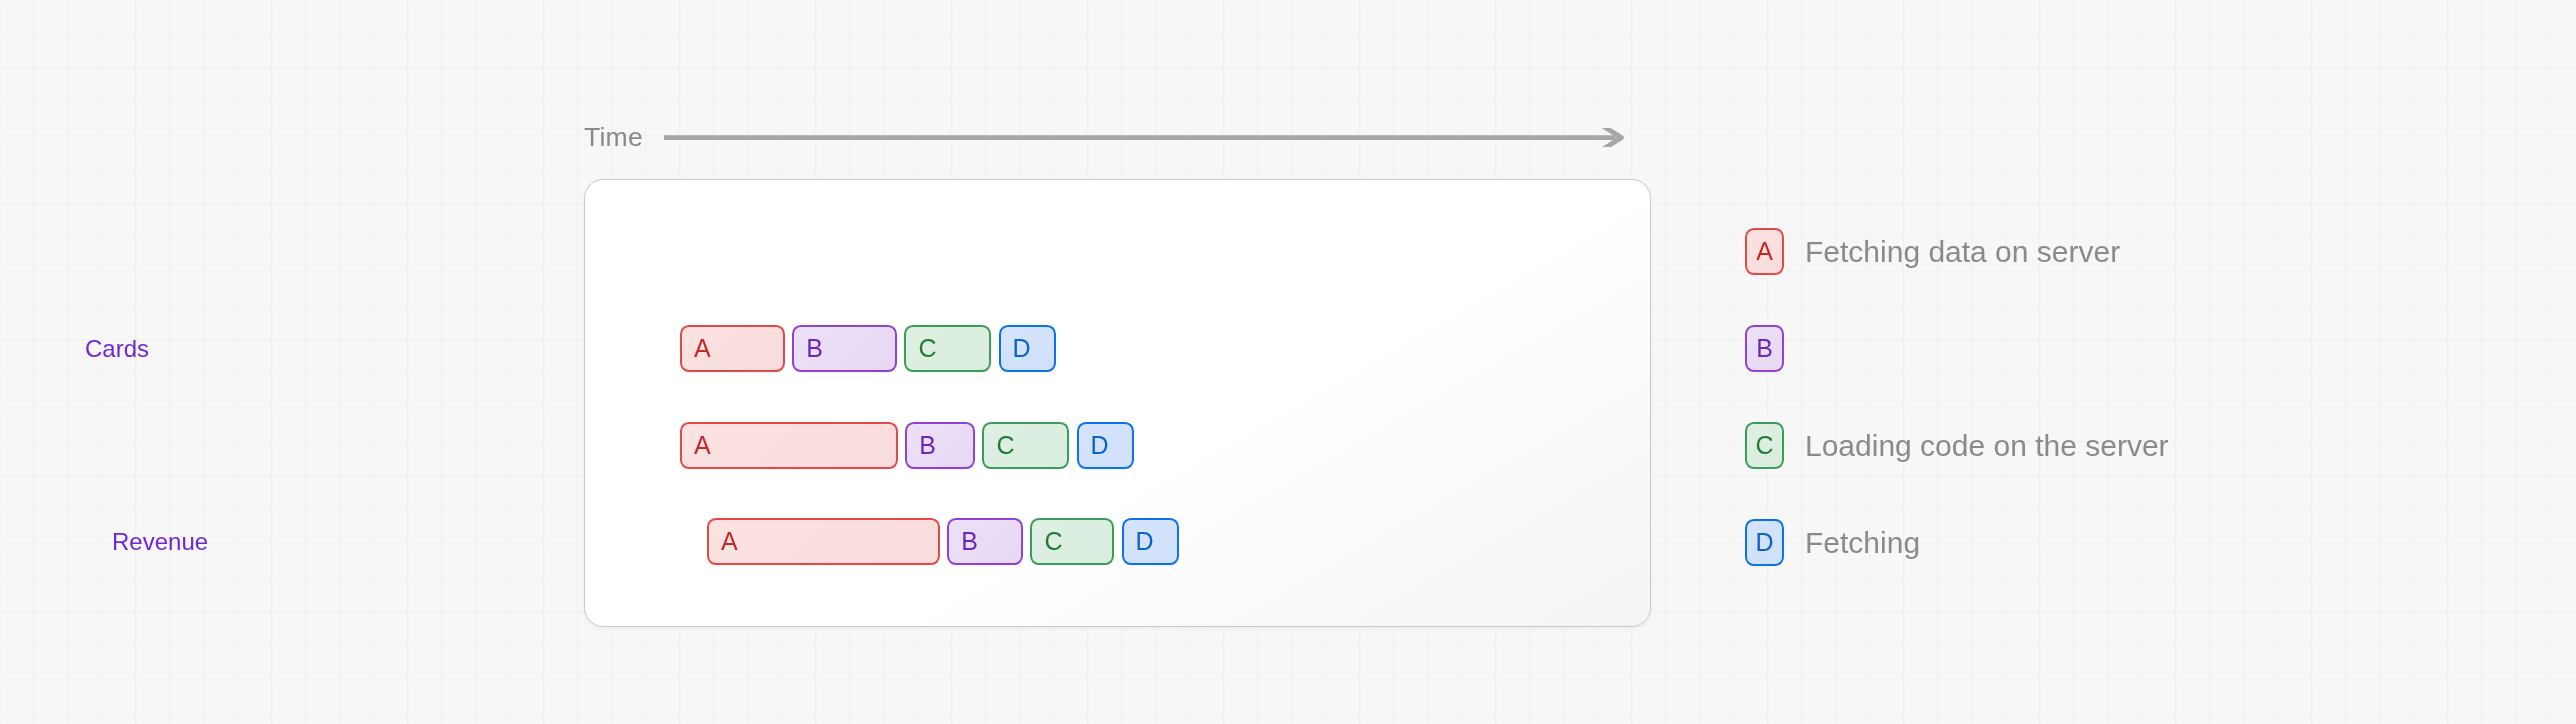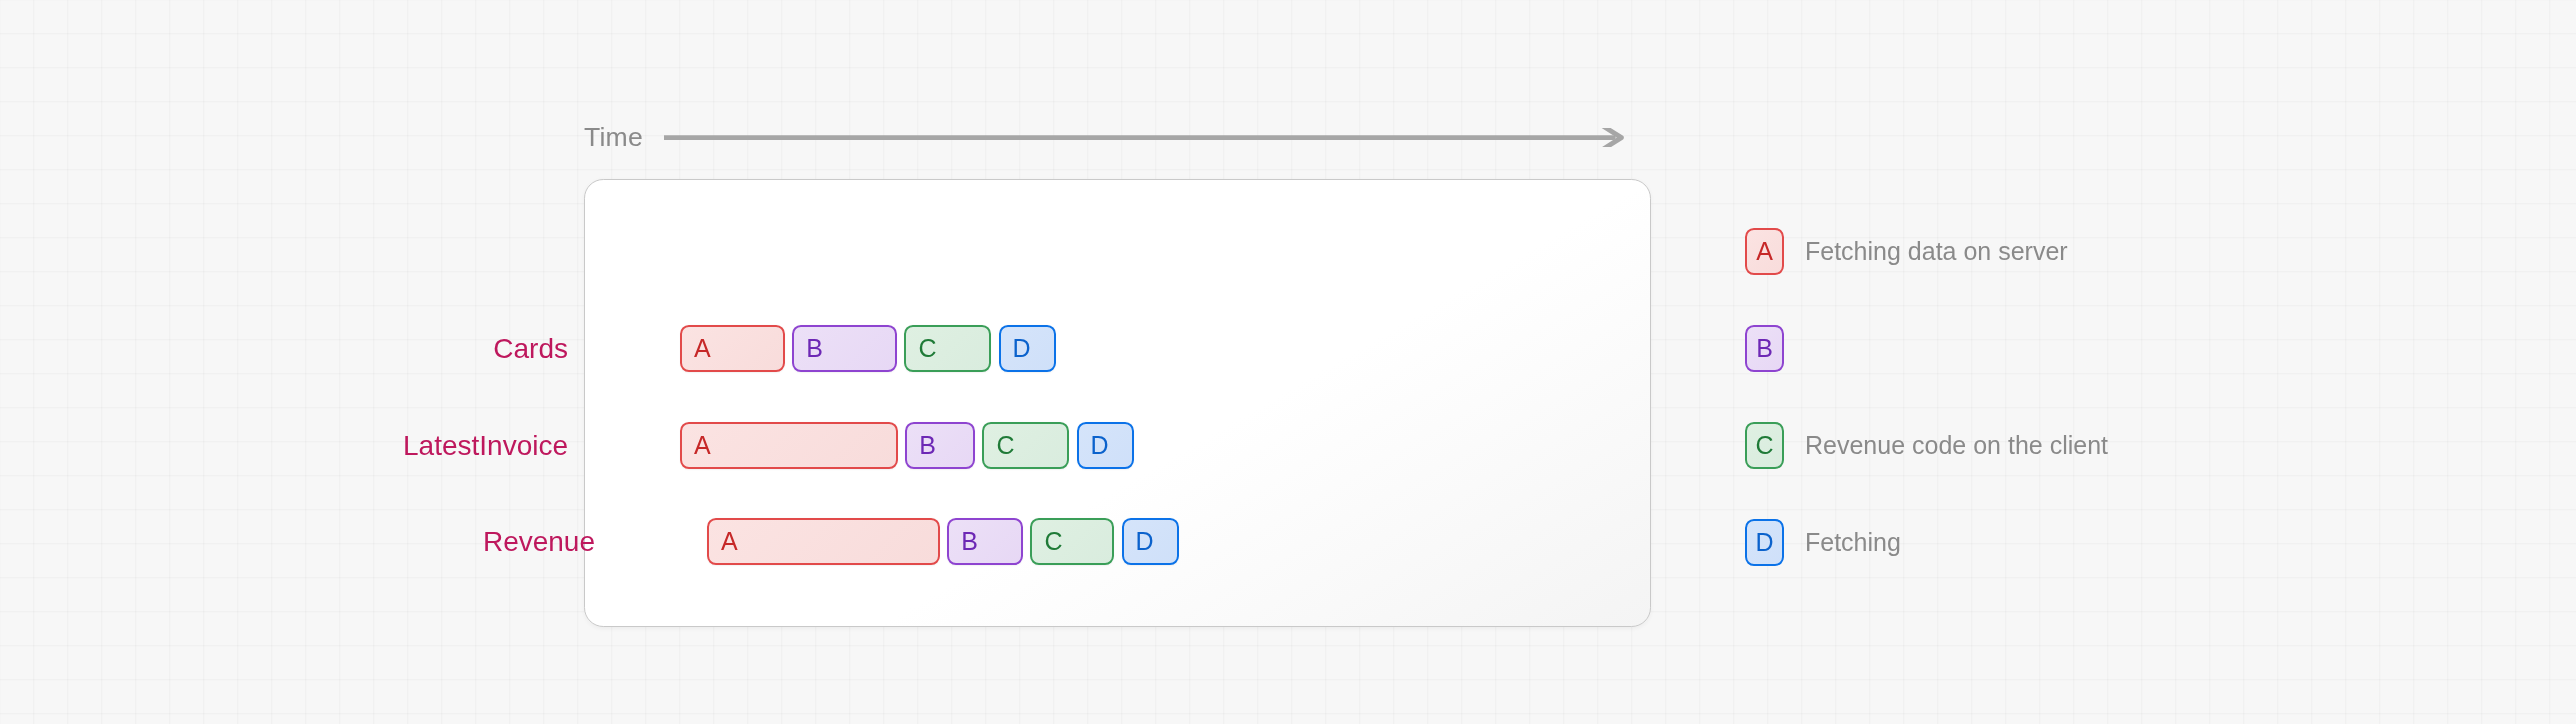--- a/index.html
+++ b/index.html
@@ -62,23 +62,23 @@
   .row {
     position: absolute;
     height: 47px;
     display: flex;
     align-items: center;
   }
   .row-label {
     position: absolute;
     right: 0.8px;
     width: 483px;
-    text-align: right;
-    font-size: 28px;
-    color: #be185d;
+    text-align: left;
+    font-size: 24px;
+    color: #6d28d9;
     white-space: nowrap;
     line-height: 47px;
   }
   .row-bars {
     position: absolute;
     left: 0;
     top: 0;
     height: 47px;
     display: flex;
     align-items: center;
@@ -128,21 +128,21 @@
     border-radius: 8.9px;
     display: flex;
     align-items: center;
     justify-content: center;
     font-size: 25px;
     line-height: 1;
     flex: none;
   }
   .legend-text {
     margin-left: 21px;
-    font-size: 25px;
+    font-size: 30px;
     color: #8a8a8a;
     white-space: nowrap;
     line-height: 1;
   }
 </style>
 </head>
 <body>
 
 <div id="stage">
 
@@ -160,21 +160,20 @@
       <div class="row" style="left: 0px; top: 325px; width: 2576px;">
         <div class="row-label" style="right: 2008px;">Cards</div>
         <div class="row-bars" style="left: 680px;">
           <div class="bar ph-A" style="width: 105px;">A</div>
           <div class="bar ph-B" style="width: 105px;">B</div>
           <div class="bar ph-C" style="width: 87px;">C</div>
           <div class="bar ph-D" style="width: 57px;">D</div>
         </div>
       </div>
       <div class="row" style="left: 0px; top: 422px; width: 2576px;">
-        <div class="row-label" style="right: 2008px;">LatestInvoice</div>
         <div class="row-bars" style="left: 680px;">
           <div class="bar ph-A" style="width: 218px;">A</div>
           <div class="bar ph-B" style="width: 70px;">B</div>
           <div class="bar ph-C" style="width: 87px;">C</div>
           <div class="bar ph-D" style="width: 57px;">D</div>
         </div>
       </div>
       <div class="row" style="left: 12px; top: 518px; width: 2576px; margin-left: 15px;">
         <div class="row-label" style="right: 2008px;">Revenue</div>
         <div class="row-bars" style="left: 680px;">
@@ -189,21 +188,21 @@
   <div id="legend">
       <div class="legend-item">
         <div class="legend-badge ph-A">A</div>
         <div class="legend-text">Fetching data on server</div>
       </div>
       <div class="legend-item">
         <div class="legend-badge ph-B">B</div>
       </div>
       <div class="legend-item">
         <div class="legend-badge ph-C">C</div>
-        <div class="legend-text">Revenue code on the client</div>
+        <div class="legend-text">Loading code on the server</div>
       </div>
       <div class="legend-item">
         <div class="legend-badge ph-D">D</div>
         <div class="legend-text">Fetching</div>
       </div>
     </div>
 
 </div>
 
 

